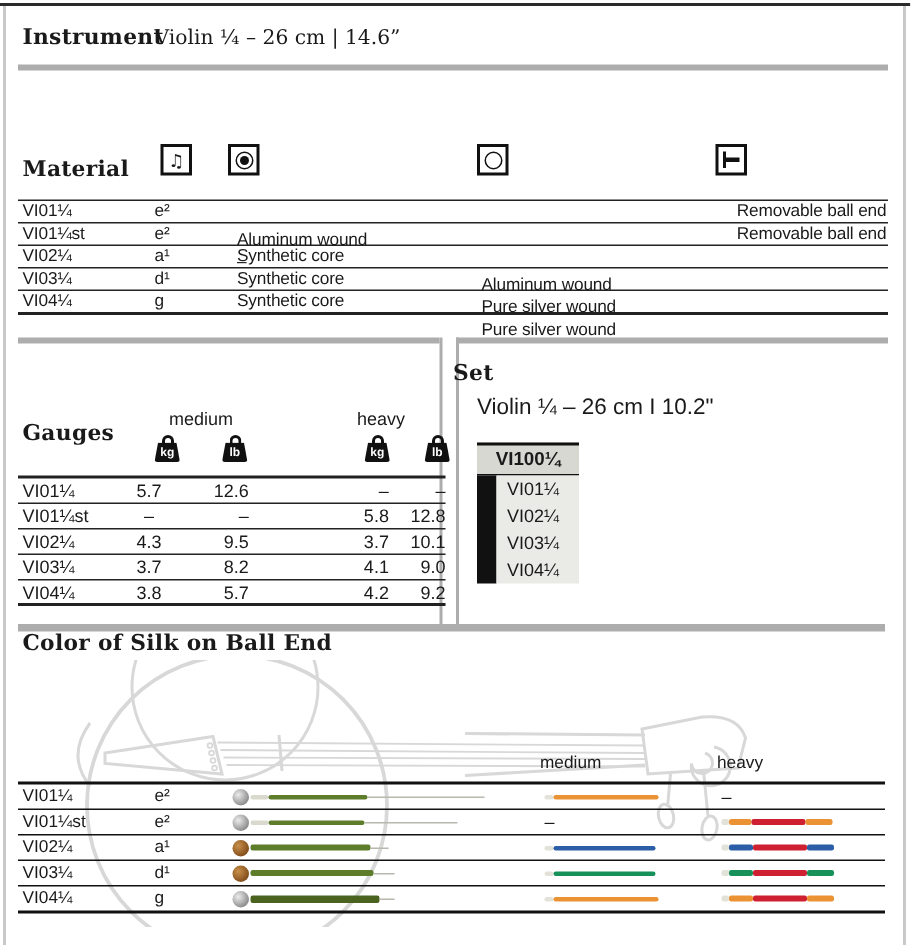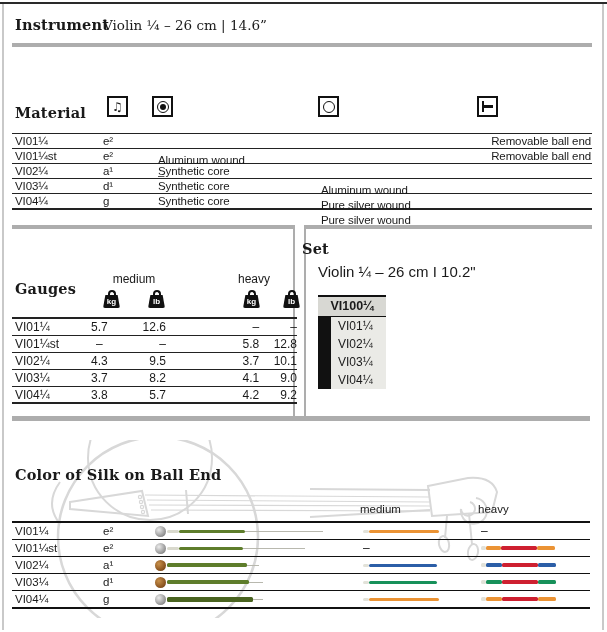--- a/index.html
+++ b/index.html
@@ -48,21 +48,21 @@
   .set-title{position:absolute;left:302px;top:240px;}
   .set-sub{position:absolute;left:318px;top:263px;font-size:15px;}
   .set-table{position:absolute;left:318px;top:295px;width:68px;}
   .set-head{height:19px;background:#d8d8d3;border-top:2px solid #111;border-bottom:1px solid #111;
             text-align:center;font-weight:bold;font-size:12.5px;line-height:19px;box-sizing:content-box;}
   .set-body{display:flex;}
   .set-bar{width:13px;background:#111;}
   .set-items{flex:1;background:#eaeae6;}
   .set-item{height:18px;line-height:18px;padding-left:7px;font-size:12px;}
   
-  .silk-h-left{position:absolute;left:15px;top:466px;}
+  .silk-h-left{position:absolute;left:15px;top:420px;}
   .silk-h-right{position:absolute;left:315px;top:442px;}
   .peg-col-label{position:absolute;top:503px;font-size:11.5px;}
   .silk-table{position:absolute;left:12px;top:521px;width:578px;border-top:2px solid #111;z-index:2;}
   .silk-row{display:flex;align-items:center;height:17px;border-bottom:1px solid #111;box-sizing:border-box;
             font-size:11.5px;}
   .silk-row:last-child{border-bottom:2px solid #111;height:18px;}
   .s-code{width:88px;padding-left:3px;} .s-note{width:40px;}
   .s-ball{width:220px;padding-left:12px;box-sizing:border-box;display:flex;align-items:center;}
   .s-med{width:118px;display:flex;align-items:center;}
   .s-hvy{flex:1;display:flex;align-items:center;}

